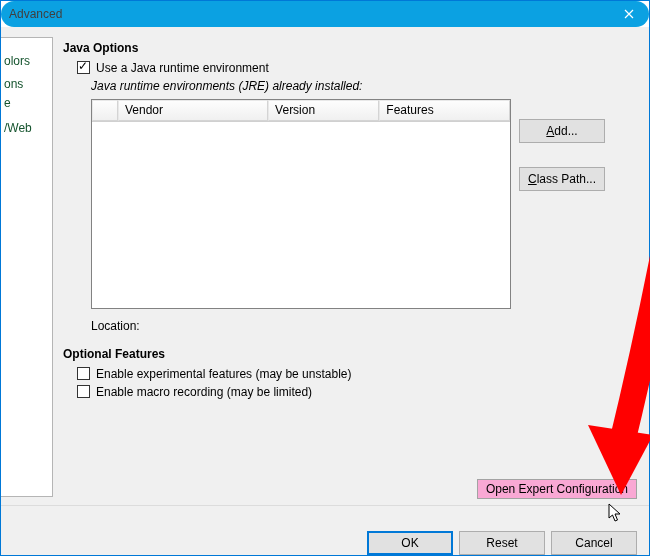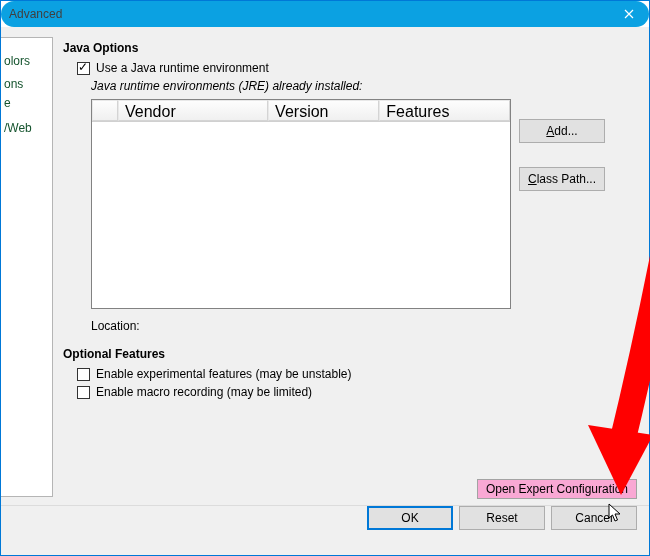--- a/index.html
+++ b/index.html
@@ -58,21 +58,21 @@
   .main {
     flex: 1;
     position: relative;
   }
   .section-title {
     font-weight: 600;
     margin: 4px 0 6px 0;
     font-size: 12px;
   }
   .chk-row {
-    display: flex; align-items: flex-end;
+    display: flex; align-items: flex-start;
     margin-left: 14px;
     margin-bottom: 4px;
     font-size: 12px;
   }
   .chk {
     width: 13px; height: 13px;
     border: 1px solid #333;
     background: #fff;
     margin-right: 6px;
     display: inline-flex; align-items: center; justify-content: center;
@@ -108,21 +108,21 @@
     display: flex;
     height: 22px;
     background: #fff;
     border-bottom: 1px solid #d0d0d0;
   }
   .th {
     border: 1px solid #d4d4d4;
     border-top: 1px solid #e8e8e8;
     border-left: 1px solid #e8e8e8;
     padding: 2px 6px;
-    font-size: 16px;
+    font-size: 12px;
     background: linear-gradient(#fdfdfd,#f0f0f0);
   }
   .th:nth-child(1){ width: 26px; }
   .th:nth-child(2){ flex: 1.4; }
   .th:nth-child(3){ flex: 1; }
   .th:nth-child(4){ flex: 1.2; }
   .side-buttons {
     margin-left: 8px;
     display: flex; flex-direction: column;
     gap: 24px;
@@ -153,21 +153,21 @@
     background: #f9a8d4;
     border: 1px solid #a3a3a3;
     font-size: 12px;
     padding: 0 8px;
     cursor: pointer;
   }
   .footer {
     height: 50px;
     display: flex;
     justify-content: flex-end;
-    align-items: flex-start;
+    align-items: flex-end;
     gap: 6px;
     padding: 0 12px;
     border-top: 1px solid #dcdcdc;
     background: #f0f0f0;
   }
   .btn-primary {
     height: 24px; width: 86px;
     background: #e1e1e1;
     border: 2px solid #0078d7;
     font-size: 12px;

